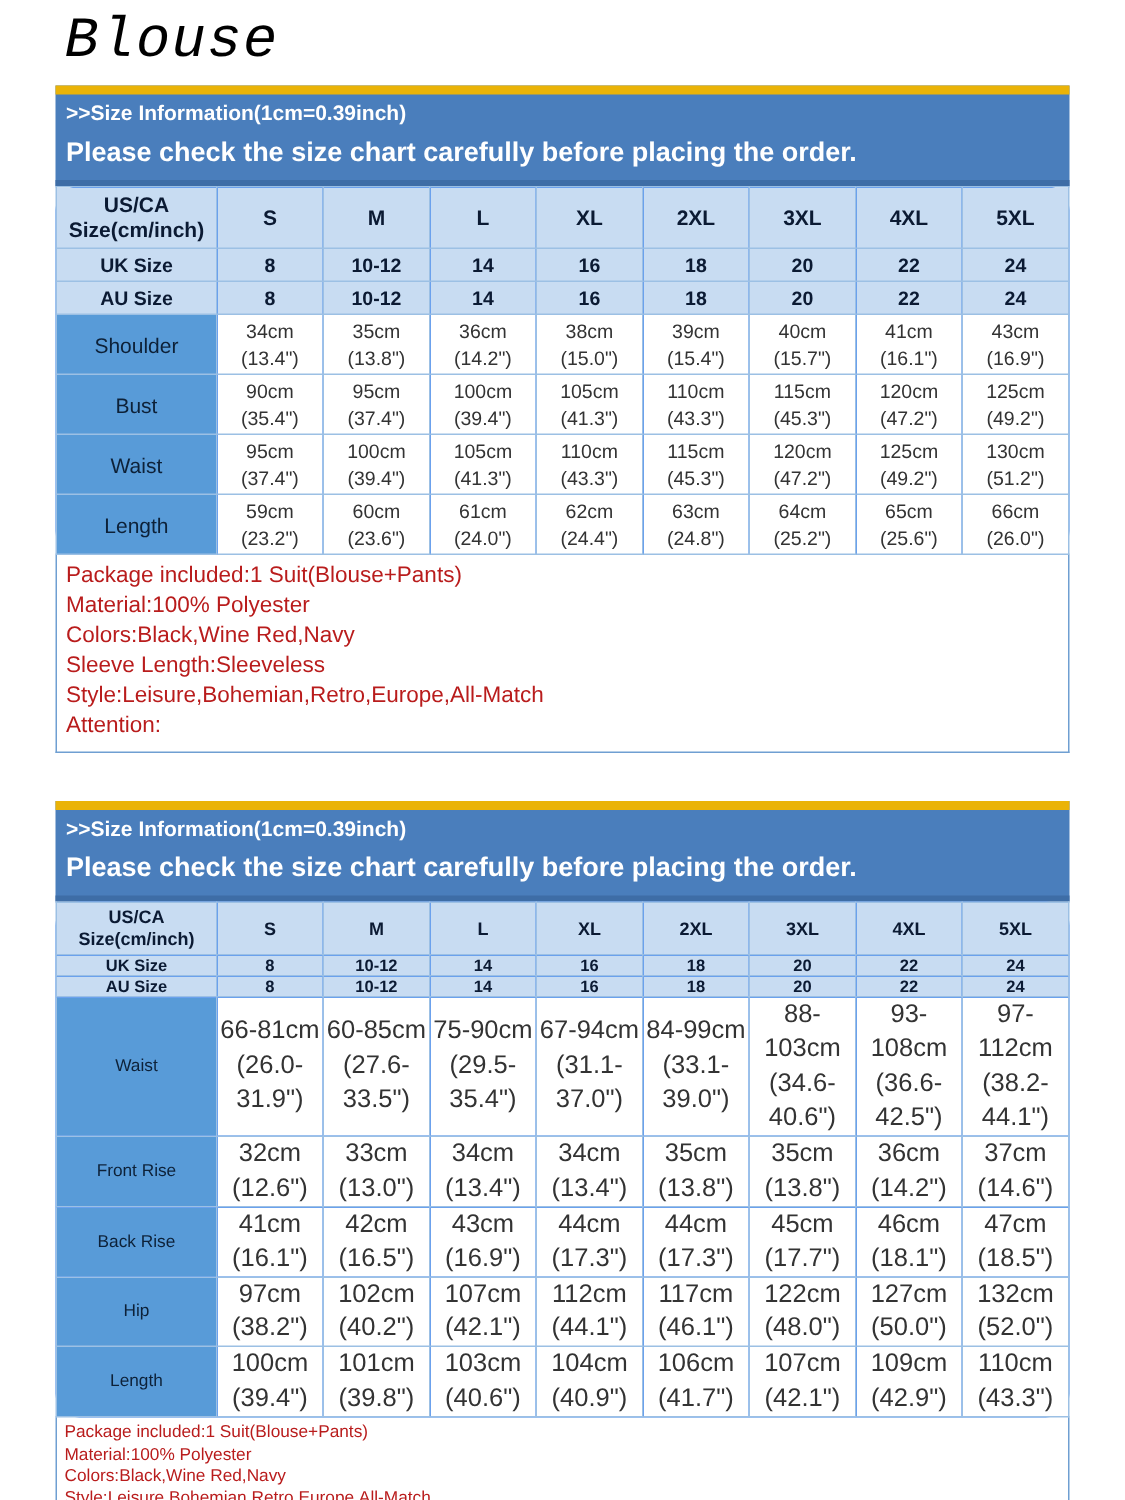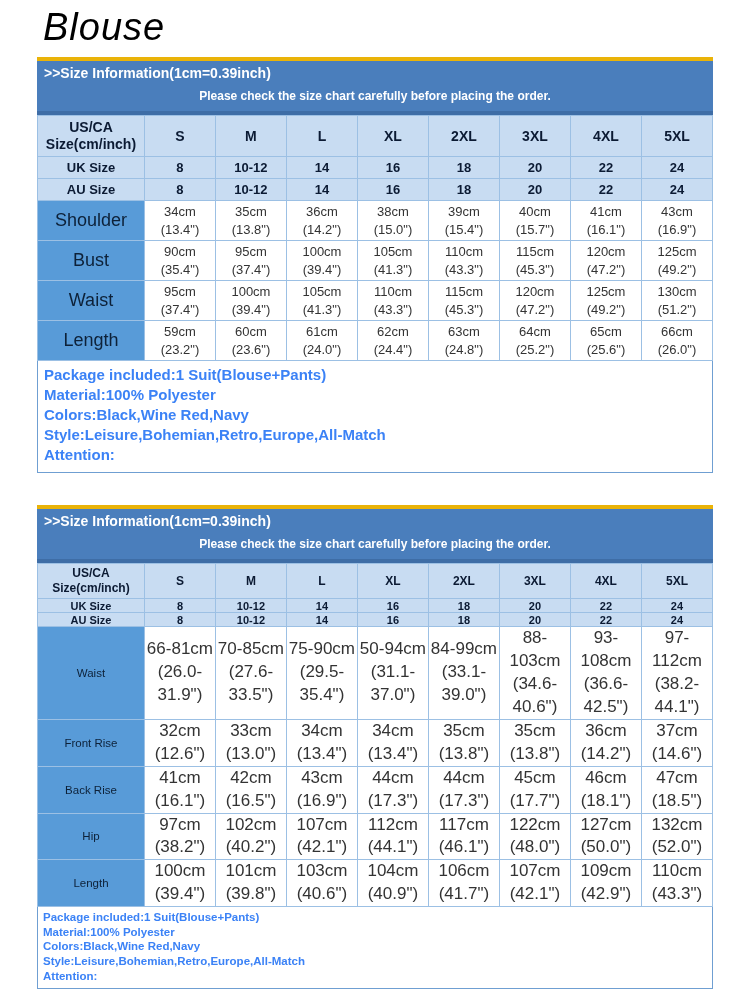--- a/index.html
+++ b/index.html
@@ -1,44 +1,44 @@
 <!DOCTYPE html>
 <html><head>
 <meta charset="utf-8">
 <style>
   html,body{margin:0;padding:0;background:#ffffff;}
   body{width:750px;font-family:"Liberation Sans", sans-serif; -webkit-font-smoothing:antialiased;}
   .page{padding:2px 37px 12px 37px;box-sizing:border-box;width:750px;}
 
   .title{font-style:italic;font-weight:400;font-size:38px;color:#000;
-         margin:4px 0 8px 6px;letter-spacing:1px;}
+         margin:4px 0 8px 6px;letter-spacing:1px;font-family:Liberation Mono, monospace;}
 
   .banner{background:#4a7ebc;color:#fff;padding:4px 7px 8px 7px;
-          border-top:4px solid #eab308;border-bottom:4px solid #3e6da6;}
+          border-top:6px solid #eab308;border-bottom:4px solid #3e6da6;}
   .banner-line1{font-size:14px;font-weight:bold;margin-bottom:8px;}
-  .banner-line2{font-size:12px;font-weight:bold;text-align:center;}
+  .banner-line2{font-size:18px;font-weight:bold;}
 
   table.size-table{width:100%;border-collapse:collapse;table-layout:fixed;background:#3b82f6;border-radius:16px;}
   table.size-table td{border:1px solid #9cc0e4;text-align:center;vertical-align:middle;
                       padding:0 1px;overflow:hidden;}
   .corner-cell{width:15.4%;}
   .head-row td,.uk-row td,.au-row td{background:#c8dcf2;color:#0b1a33;font-weight:bold;}
   .label-cell{background:#589bd8;color:#0d2138;font-weight:normal;}
   .measure-row td{background:#fff;color:#333;}
   .measure-row td.label-cell{background:#589bd8;color:#0d2138;}
   .cm,.inch{line-height:1.35;}
 
-  .details{border:1px solid #6f9fd2;border-top:none;color:#3b82f6;font-weight:bold;}
+  .details{border:1px solid #6f9fd2;border-top:none;color:#b91c1c;}
 
   
   .sec0 .head-row td{height:40px;font-size:14px;}
   .sec0 .corner-cell{font-size:13px;line-height:1.25;}
   .sec0 .uk-row td,.sec0 .au-row td{height:21px;font-size:13px;}
   .sec0 .measure-row td{height:39px;font-size:13px;}
-  .sec0 .measure-row td.label-cell{font-size:18px;}
+  .sec0 .measure-row td.label-cell{font-size:14px;}
   .sec0 .details{font-size:15px;line-height:20px;padding:4px 6px 7px 6px;word-break:break-all;}
 
   
   .sec1{margin-top:32px;}
   .sec1 .head-row td{height:34px;font-size:12px;}
   .sec1 .corner-cell{font-size:11px;line-height:1.25;}
   .sec1 .uk-row td,.sec1 .au-row td{height:13px;font-size:11px;}
   .sec1 .measure-row td{height:33px;font-size:17px;}
   .sec1 .measure-row td.label-cell{font-size:11.5px;}
   .sec1 .details{font-size:11.5px;line-height:14.6px;padding:3px 5px 5px 5px;word-break:break-all;}
@@ -228,20 +228,21 @@
               <div class="cm">66cm</div>
               <div class="inch">(26.0")</div>
             </td>
           </tr>
         </tbody>
       </table>
     <div class="details">
         <div class="detail-line">Package included:1 Suit(Blouse+Pants)</div>
         <div class="detail-line">Material:100% Polyester</div>
         <div class="detail-line">Colors:Black,Wine Red,Navy</div>
+        <div class="detail-line">Sleeve Length:Sleeveless</div>
         <div class="detail-line">Style:Leisure,Bohemian,Retro,Europe,All-Match</div>
         <div class="detail-line">Attention:</div>
       </div>
   </section>
 
   <section class="sec sec1">
     <div class="banner">
       <div class="banner-line1">&gt;&gt;Size Information(1cm=0.39inch)</div>
       <div class="banner-line2">Please check the size chart carefully before placing the order.</div>
     </div>
@@ -280,29 +281,29 @@
             <td>22</td>
             <td>24</td>
           </tr>
           <tr class="measure-row">
             <td class="label-cell">Waist</td>
             <td>
               <div class="cm">66-81cm</div>
               <div class="inch">(26.0-31.9")</div>
             </td>
             <td>
-              <div class="cm">70-85cm</div>
+              <div class="cm">60-85cm</div>
               <div class="inch">(27.6-33.5")</div>
             </td>
             <td>
               <div class="cm">75-90cm</div>
               <div class="inch">(29.5-35.4")</div>
             </td>
             <td>
-              <div class="cm">50-94cm</div>
+              <div class="cm">67-94cm</div>
               <div class="inch">(31.1-37.0")</div>
             </td>
             <td>
               <div class="cm">84-99cm</div>
               <div class="inch">(33.1-39.0")</div>
             </td>
             <td>
               <div class="cm">88-103cm</div>
               <div class="inch">(34.6-40.6")</div>
             </td>

